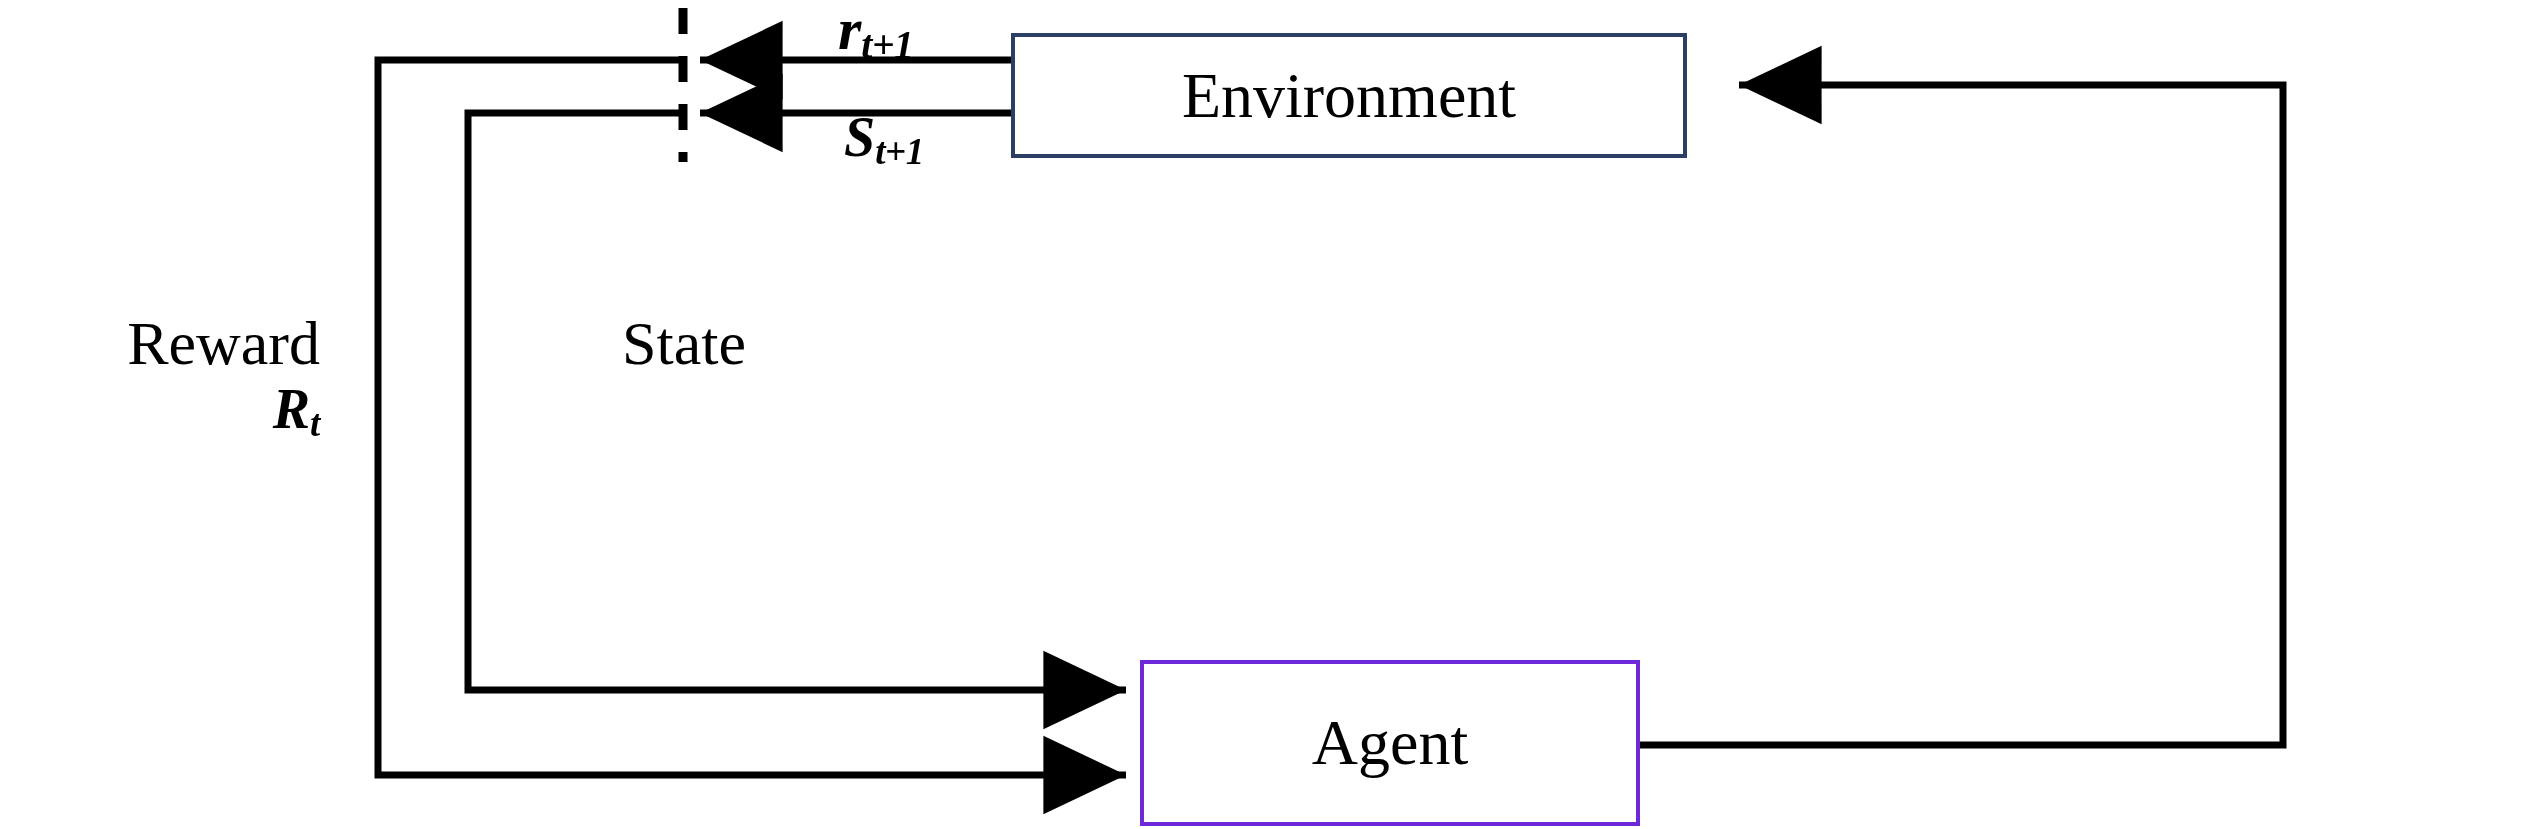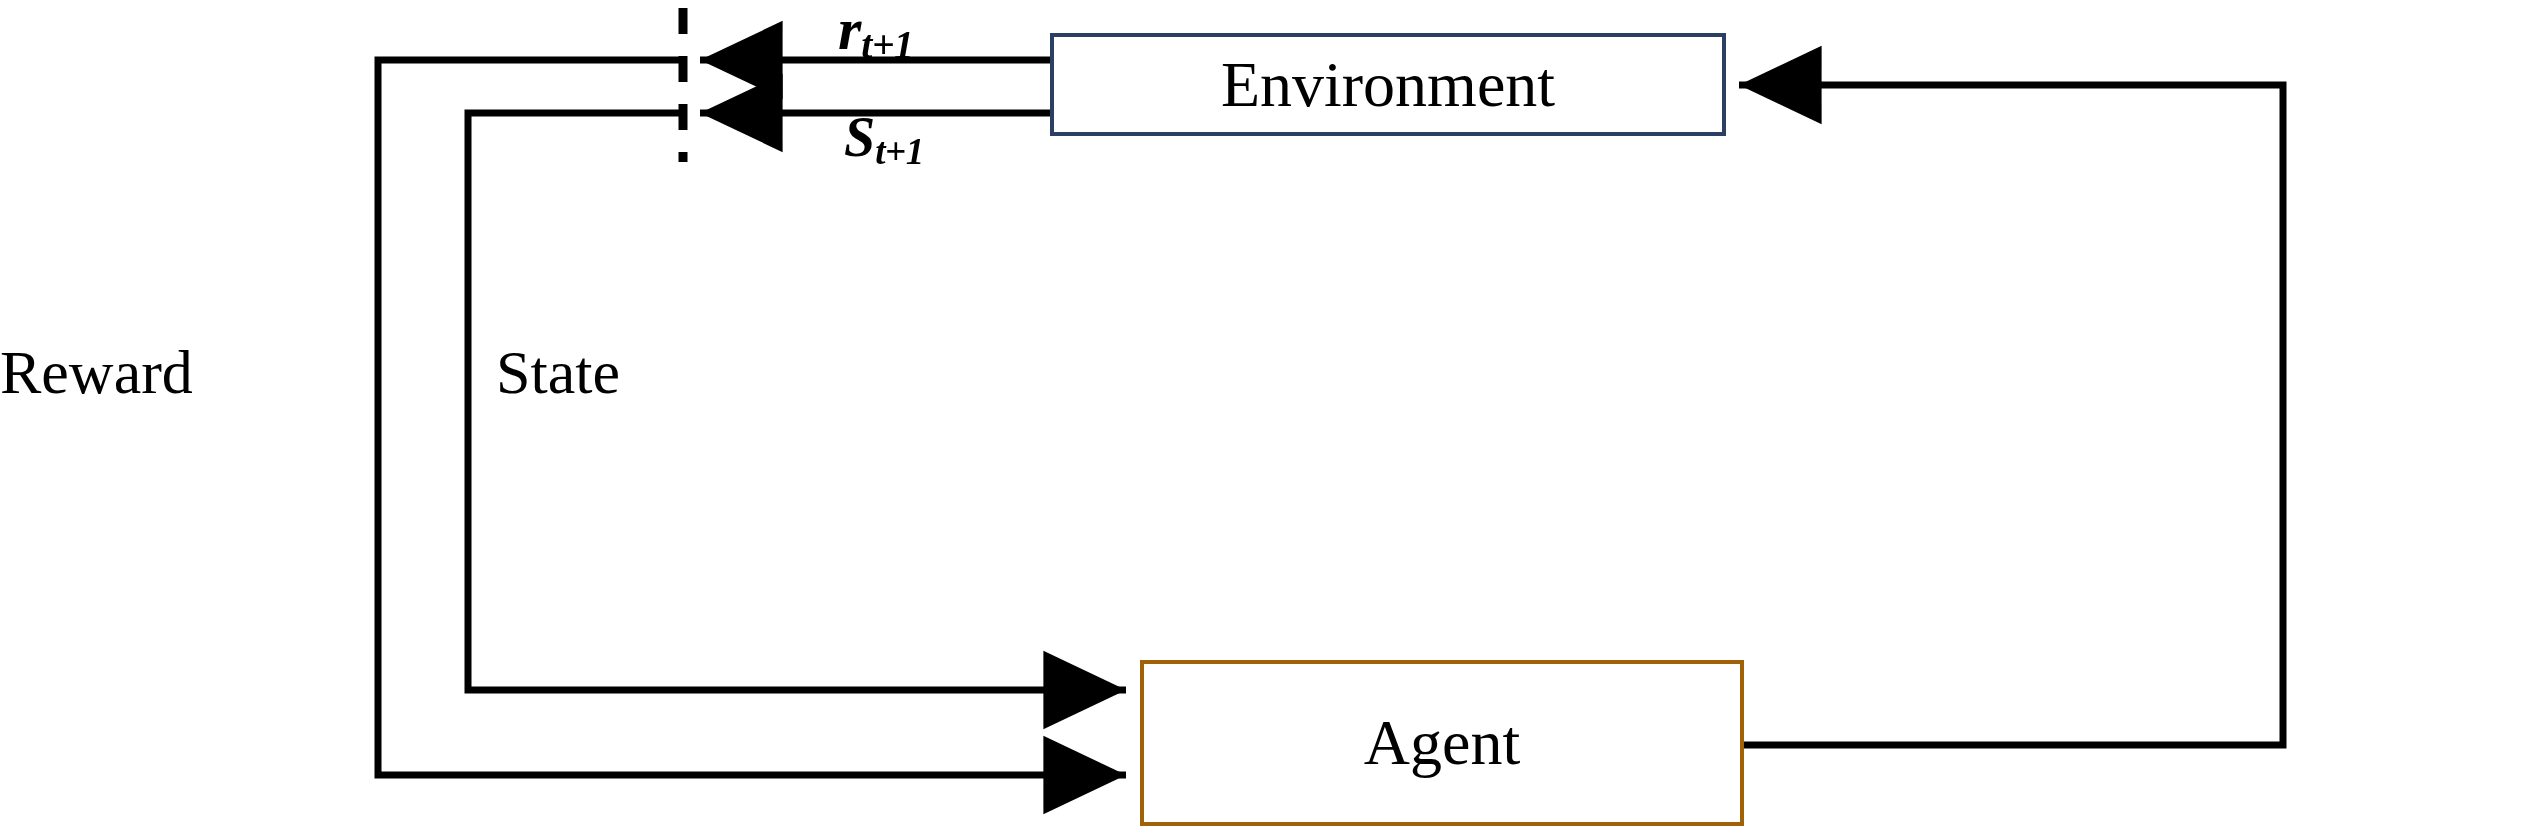--- a/index.html
+++ b/index.html
@@ -53,24 +53,23 @@
     font-style: italic;
     font-weight: 700;
     font-size: 0.66em;
     vertical-align: baseline;
     position: relative;
     top: 0.22em;
     letter-spacing: -0.01em;
   }
   .side-label {
     position: absolute;
-    text-align: left;
+    text-align: right;
     color: #000000;
     white-space: nowrap;
-    margin-top: 29px;
   }
   .side-word {
     display: block;
     font-size: 62px;
     line-height: 1.0;
   }
   .side-sym {
     display: block;
     font-size: 56px;
     line-height: 1.25;
@@ -103,38 +102,39 @@
       <path d="M 684 113 L 468 113 L 468 690 L 1126 690" fill="none" stroke="#000000" stroke-width="7" stroke-linejoin="miter" marker-end="url(#arrowRight)"></path>
     </g>
 
     <g>
       <path d="M 1640 745 L 2283 745 L 2283 85 L 1739 85" fill="none" stroke="#000000" stroke-width="7" stroke-linejoin="miter" marker-end="url(#arrowLeft)"></path>
     </g>
 
     <line x1="683" y1="8" x2="683" y2="162" stroke="#000000" stroke-width="9" stroke-dasharray="26 22" stroke-linecap="butt"></line>
   </svg>
 
-  <div class="node-box" style="left:1050px; top:33px; width:676px; height:103px; border:4px solid #2a3f63;">
+  <div class="node-box" style="left:1011px; top:33px; width:676px; height:125px; border:4px solid #2a3f63;">
     <span class="node-label" style="font-size:64px;">Environment</span>
   </div>
 
-  <div class="node-box" style="left:1140px; top:660px; width:604px; height:166px; border:4px solid #a16207;">
+  <div class="node-box" style="left:1140px; top:660px; width:500px; height:166px; border:4px solid #6d28d9;">
     <span class="node-label" style="font-size:64px;">Agent</span>
   </div>
 
   <div class="edge-label" style="left:838px; top:-2px; font-size:60px;">
     <span class="sym">r</span><span class="sub">t+1</span>
   </div>
 
   <div class="edge-label" style="left:844px; top:108px; font-size:56px;">
     <span class="sym">S</span><span class="sub">t+1</span>
   </div>
 
   <div class="side-label" style="left:0px; top:312px; width:320px;">
     <span class="side-word">Reward</span>
+    <span class="side-sym"><span>R</span><span class="sub">t</span></span>
   </div>
 
   <div class="side-label" style="left:496px; top:312px; width:250px;font-family:Liberation Serif, serif;">
     <span class="side-word">State</span>
   </div>
 
 
 </div>
 
 </body></html>

